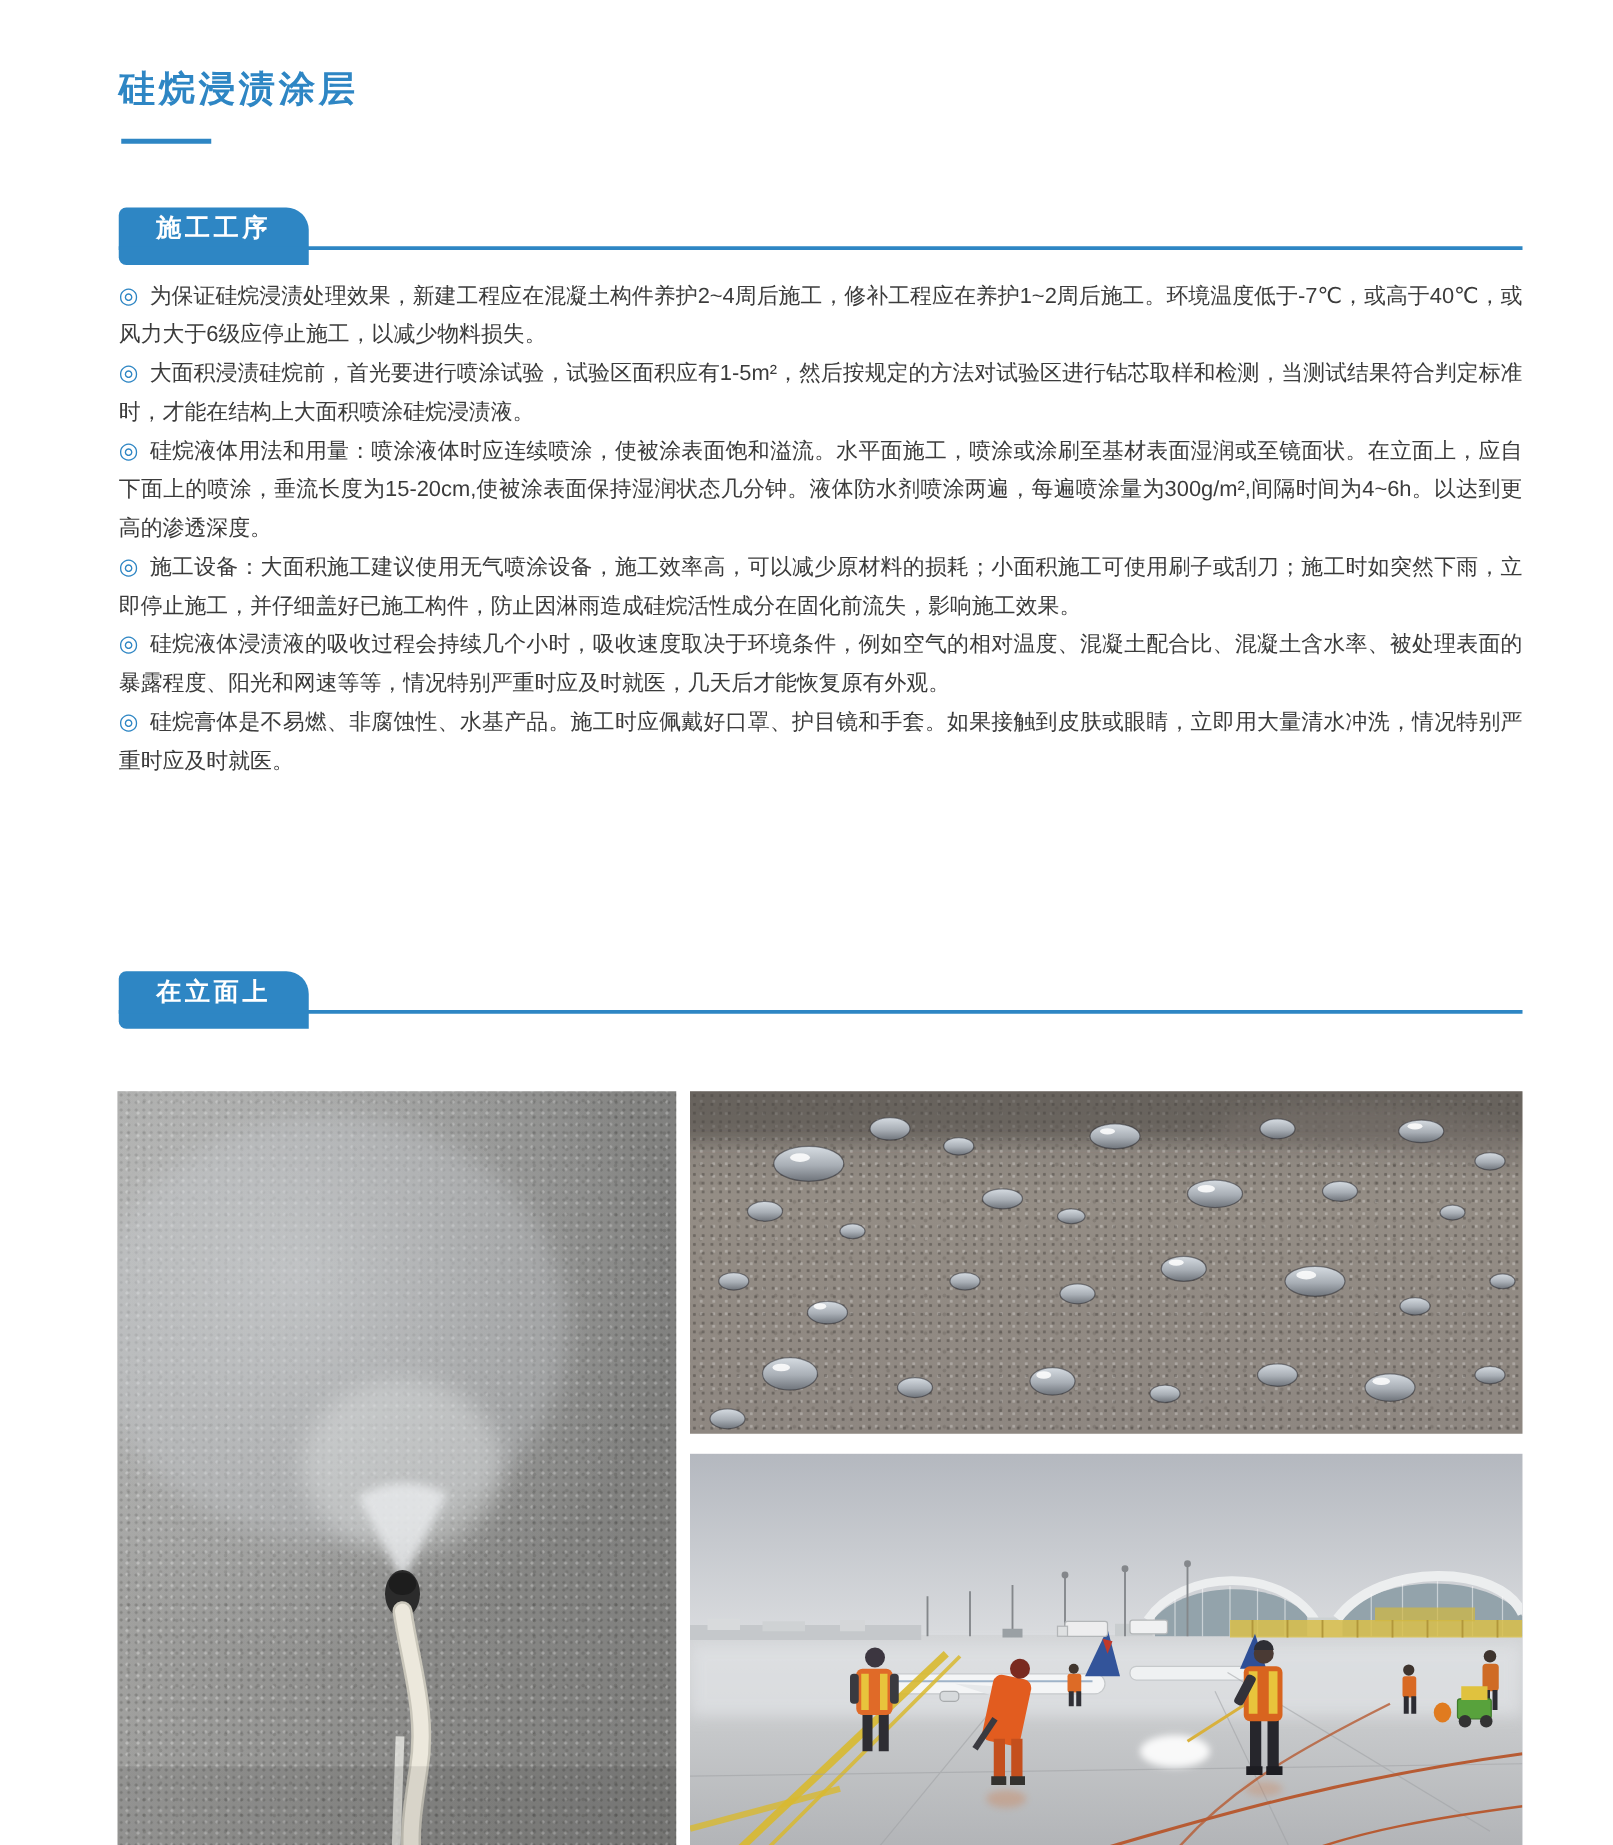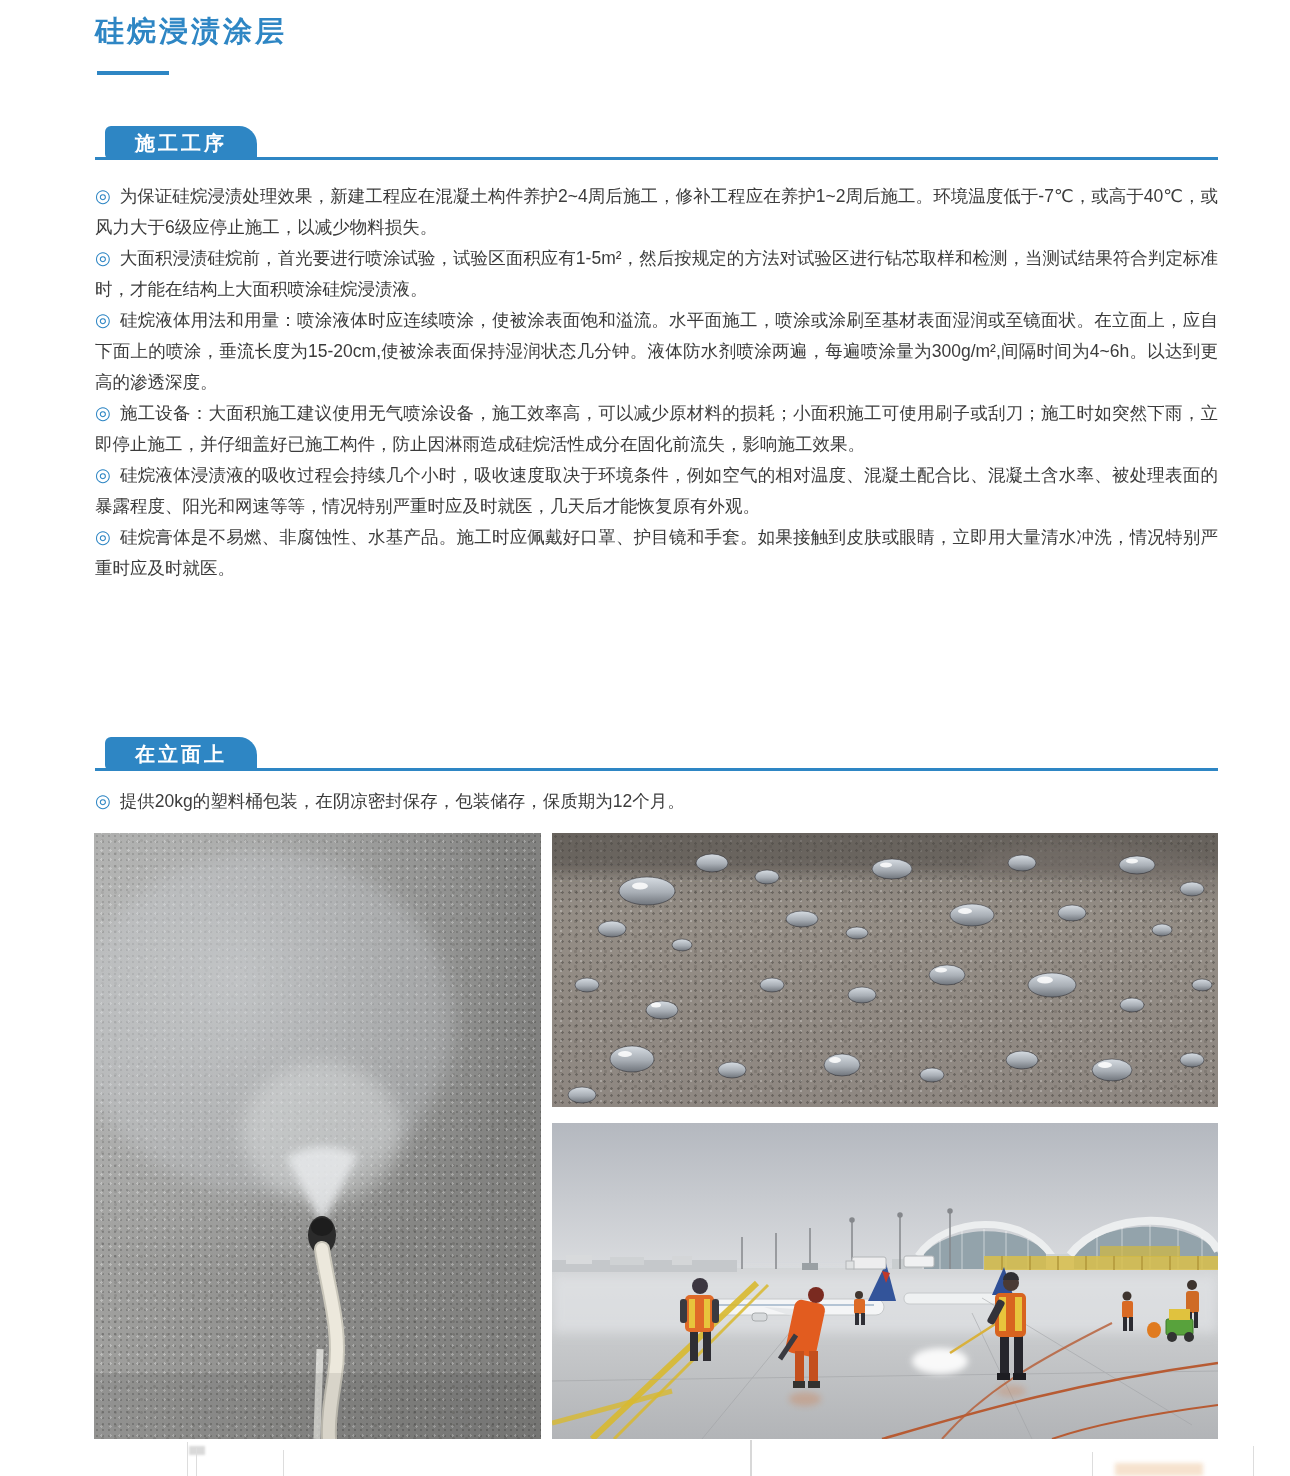--- a/index.html
+++ b/index.html
@@ -1,24 +1,24 @@
 <!DOCTYPE html>
 <html><head>
 <meta charset="utf-8">
 <style>
   html,body{margin:0;padding:0;background:#ffffff;}
   body{width:1290px;height:1476px;position:relative;overflow:hidden;
        font-family:"Liberation Sans","DejaVu Sans",sans-serif;}
-  .page{position:absolute;inset:0;}
+  .page{position:absolute;inset:0;margin-top:40px;}
 
   .doc-title{position:absolute;left:95px;top:12px;font-size:29px;font-weight:bold;
              color:#2E86C4;letter-spacing:3px;}
   .title-rule{position:absolute;left:97px;top:71px;width:72px;height:4px;background:#2E86C4;}
 
-  .badge{position:absolute;left:105px;height:34px;background:#2E86C4;color:#ffffff;
+  .badge{position:absolute;left:95px;height:46px;background:#2E86C4;color:#ffffff;
          font-size:20px;font-weight:bold;line-height:34px;padding:0 30px;
          border-radius:6px 18px 0 6px;letter-spacing:3px;}
   .badge1{top:126px;} .badge2{top:737px;}
   .sec-rule{position:absolute;left:95px;width:1123px;height:3px;background:#2E86C4;}
   .rule1{top:157px;} .rule2{top:768px;}
 
   .paras{position:absolute;left:95px;width:1123px;font-size:17.5px;line-height:31px;
          color:#3b3b3b;text-align:justify;}
   .paras1{top:181px;} .paras2{top:786px;}
   .paras p{margin:0;}
@@ -73,23 +73,20 @@
     <p><span class="b">◎</span><span>大面积浸渍硅烷前，首光要进行喷涂试验，试验区面积应有1-5m²，然后按规定的方法对试验区进行钻芯取样和检测，当测试结果符合判定标准时，才能在结构上大面积喷涂硅烷浸渍液。</span></p>
     <p><span class="b">◎</span><span>硅烷液体用法和用量：喷涂液体时应连续喷涂，使被涂表面饱和溢流。水平面施工，喷涂或涂刷至基材表面湿润或至镜面状。在立面上，应自下面上的喷涂，垂流长度为15-20cm,使被涂表面保持湿润状态几分钟。液体防水剂喷涂两遍，每遍喷涂量为300g/m²,间隔时间为4~6h。以达到更高的渗透深度。</span></p>
     <p><span class="b">◎</span><span>施工设备：大面积施工建议使用无气喷涂设备，施工效率高，可以减少原材料的损耗；小面积施工可使用刷子或刮刀；施工时如突然下雨，立即停止施工，并仔细盖好已施工构件，防止因淋雨造成硅烷活性成分在固化前流失，影响施工效果。</span></p>
     <p><span class="b">◎</span><span>硅烷液体浸渍液的吸收过程会持续几个小时，吸收速度取决于环境条件，例如空气的相对温度、混凝土配合比、混凝土含水率、被处理表面的暴露程度、阳光和网速等等，情况特别严重时应及时就医，几天后才能恢复原有外观。</span></p>
     <p><span class="b">◎</span><span>硅烷膏体是不易燃、非腐蚀性、水基产品。施工时应佩戴好口罩、护目镜和手套。如果接触到皮肤或眼睛，立即用大量清水冲洗，情况特别严重时应及时就医。</span></p>
   </div>
 
   <div class="badge badge2">在立面上</div>
   <div class="sec-rule rule2"></div>
 
-  <div class="paras paras2">
-    <p><span class="b">◎</span><span>提供20kg的塑料桶包装，在阴凉密封保存，包装储存，保质期为12个月。</span></p>
-  </div>
 
   <div class="photo ph-left">
     <svg width="447" height="606" viewBox="0 0 447 606" preserveAspectRatio="none">
       <defs>
         <filter id="lb4" x="-50%" y="-50%" width="200%" height="200%">
             <feGaussianBlur stdDeviation="4"></feGaussianBlur>
           </filter>
         <filter id="lb9" x="-50%" y="-50%" width="200%" height="200%">
             <feGaussianBlur stdDeviation="9"></feGaussianBlur>
           </filter>

